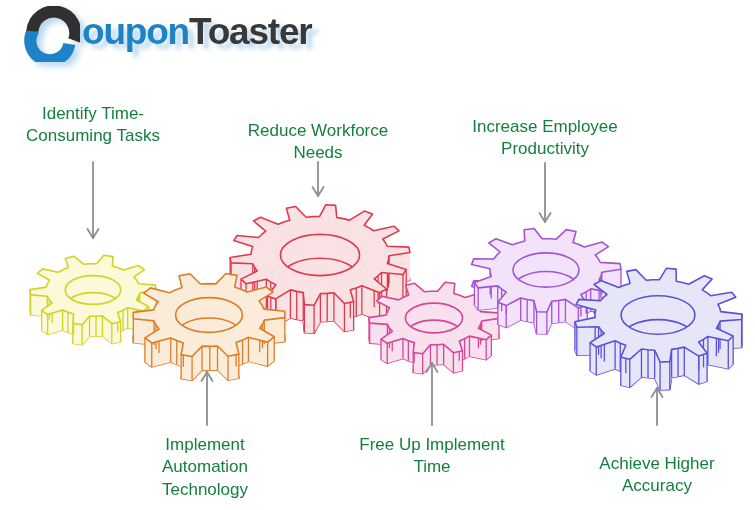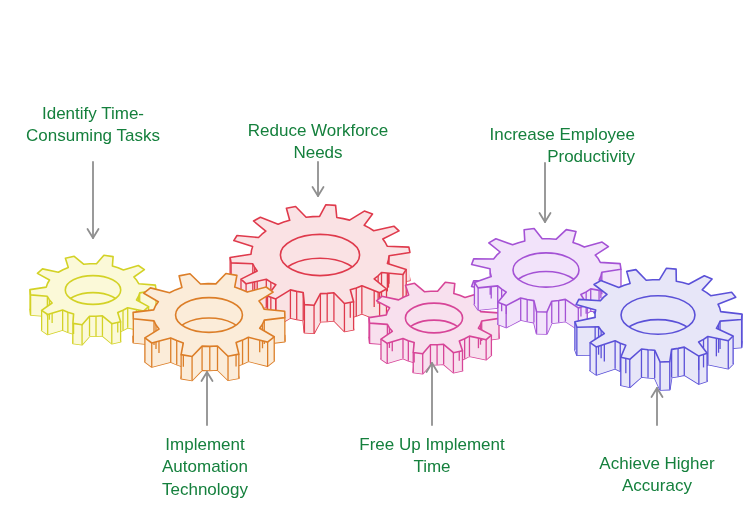--- a/index.html
+++ b/index.html
@@ -39,20 +39,27 @@
     line-height:1.32;
     color:#15803d;
     text-align:center;
   }
 </style>
 </head>
 <body>
 
 <div class="canvas">
 
+  <div class="logo">
+    <svg class="logo-icon" viewBox="0 0 62 58">
+      <path d="M 12.8 24 A 21 21 0 1 0 50.6 39.7" fill="none" stroke="#1d82c6" stroke-width="13"></path>
+      <path d="M 11.1 26 A 23 23 0 1 1 55.6 35.9" fill="none" stroke="#303030" stroke-width="13"></path>
+    </svg>
+    <span class="logo-text"><span class="blue">oupon</span><span class="dark">Toaster</span></span>
+  </div>
 
   <svg id="gears" width="755" height="510" viewBox="0 0 755 510">
       <g stroke-linejoin="round">
         <path d="M388.5 287.6 L387.4 291.4 L406.2 297.4 L403.0 302.5 L381.5 300.5 L378.1 303.8 L374.2 306.9 L386.5 317.0 L379.6 320.8 L361.9 313.7 L356.3 315.9 L350.3 317.7 L353.6 329.8 L344.4 331.5 L333.9 320.8 L327.2 321.4 L320.4 321.6 L314.1 333.3 L304.4 332.6 L303.2 320.5 L296.7 319.4 L290.4 317.9 L275.7 326.9 L267.5 323.9 L275.8 312.7 L270.8 310.1 L266.3 307.3 L246.1 311.8 L241.0 307.1 L257.2 299.0 L254.7 295.5 L252.8 291.8 L231.1 290.9 L230.1 285.5 L251.0 282.2 L251.5 278.4 L252.6 274.6 L233.8 268.6 L237.0 263.5 L258.5 265.5 L261.9 262.2 L265.8 259.1 L253.5 249.0 L260.4 245.2 L278.1 252.3 L283.7 250.1 L289.7 248.3 L286.4 236.2 L295.6 234.5 L306.1 245.2 L312.8 244.6 L319.6 244.4 L325.9 232.7 L335.6 233.4 L336.8 245.5 L343.3 246.6 L349.6 248.1 L364.3 239.1 L372.5 242.1 L364.2 253.3 L369.2 255.9 L373.7 258.7 L393.9 254.2 L399.0 258.9 L382.8 267.0 L385.3 270.5 L387.2 274.2 L408.9 275.1 L409.9 280.5 L389.0 283.8 Z" fill="#fae2e4" stroke="#df3a4c" stroke-width="1.6"></path>
         <path d="M388.5037958739168 259.62567968964385 L387.35590677859716 263.3847134351466 L387.35590677859716 291.3847134351466 L388.5037958739168 287.62567968964385 Z" fill="#fae2e4" stroke="none"></path>
         <path d="M387.35590677859716 263.3847134351466 L406.2279460970748 269.4382435013944 L406.2279460970748 297.4382435013944 L387.35590677859716 291.3847134351466 Z" fill="#fae2e4" stroke="none"></path>
         <path d="M406.2279460970748 269.4382435013944 L402.956509178264 274.54566536709325 L402.956509178264 302.54566536709325 L406.2279460970748 297.4382435013944 Z" fill="#fae2e4" stroke="none"></path>
         <path d="M402.956509178264 274.54566536709325 L381.51623739741285 272.5017026438992 L381.51623739741285 300.5017026438992 L402.956509178264 302.54566536709325 Z" fill="#fae2e4" stroke="none"></path>
         <path d="M381.51623739741285 272.5017026438992 L378.1358459875005 275.81229592786934 L378.1358459875005 303.81229592786934 L381.51623739741285 300.5017026438992 Z" fill="#fae2e4" stroke="none"></path>
         <path d="M378.1358459875005 275.81229592786934 L374.18916290422743 278.920160074811 L374.18916290422743 306.920160074811 L378.1358459875005 303.81229592786934 Z" fill="#fae2e4" stroke="none"></path>
@@ -468,17 +475,17 @@
         <path d="M426.5 372 L432 363 L437.5 372"></path>
       </g>
       <g stroke="#8f8f8f" stroke-width="1.8" stroke-linecap="round" stroke-linejoin="round" fill="none">
         <line x1="657" y1="425" x2="657" y2="388"></line>
         <path d="M651.5 397 L657 388 L662.5 397"></path>
       </g>
     </svg>
 
   <div class="step-label" style="left:18px;  top:103px; width:150px;">Identify Time-Consuming Tasks</div>
   <div class="step-label" style="left:238px; top:108px; width:160px;margin-top:12px;">Reduce Workforce Needs</div>
-  <div class="step-label" style="left:455px; top:124px; width:180px;text-align:right;">Increase Employee Productivity</div>
+  <div class="step-label" style="left:455px; top:116px; width:180px;">Increase Employee Productivity</div>
   <div class="step-label" style="left:148px; top:434px; width:114px;">Implement Automation Technology</div>
   <div class="step-label" style="left:357px; top:434px; width:150px;">Free Up Implement Time</div>
   <div class="step-label" style="left:577px; top:453px; width:160px;">Achieve Higher Accuracy</div>
 </div>
 
 </body></html>

